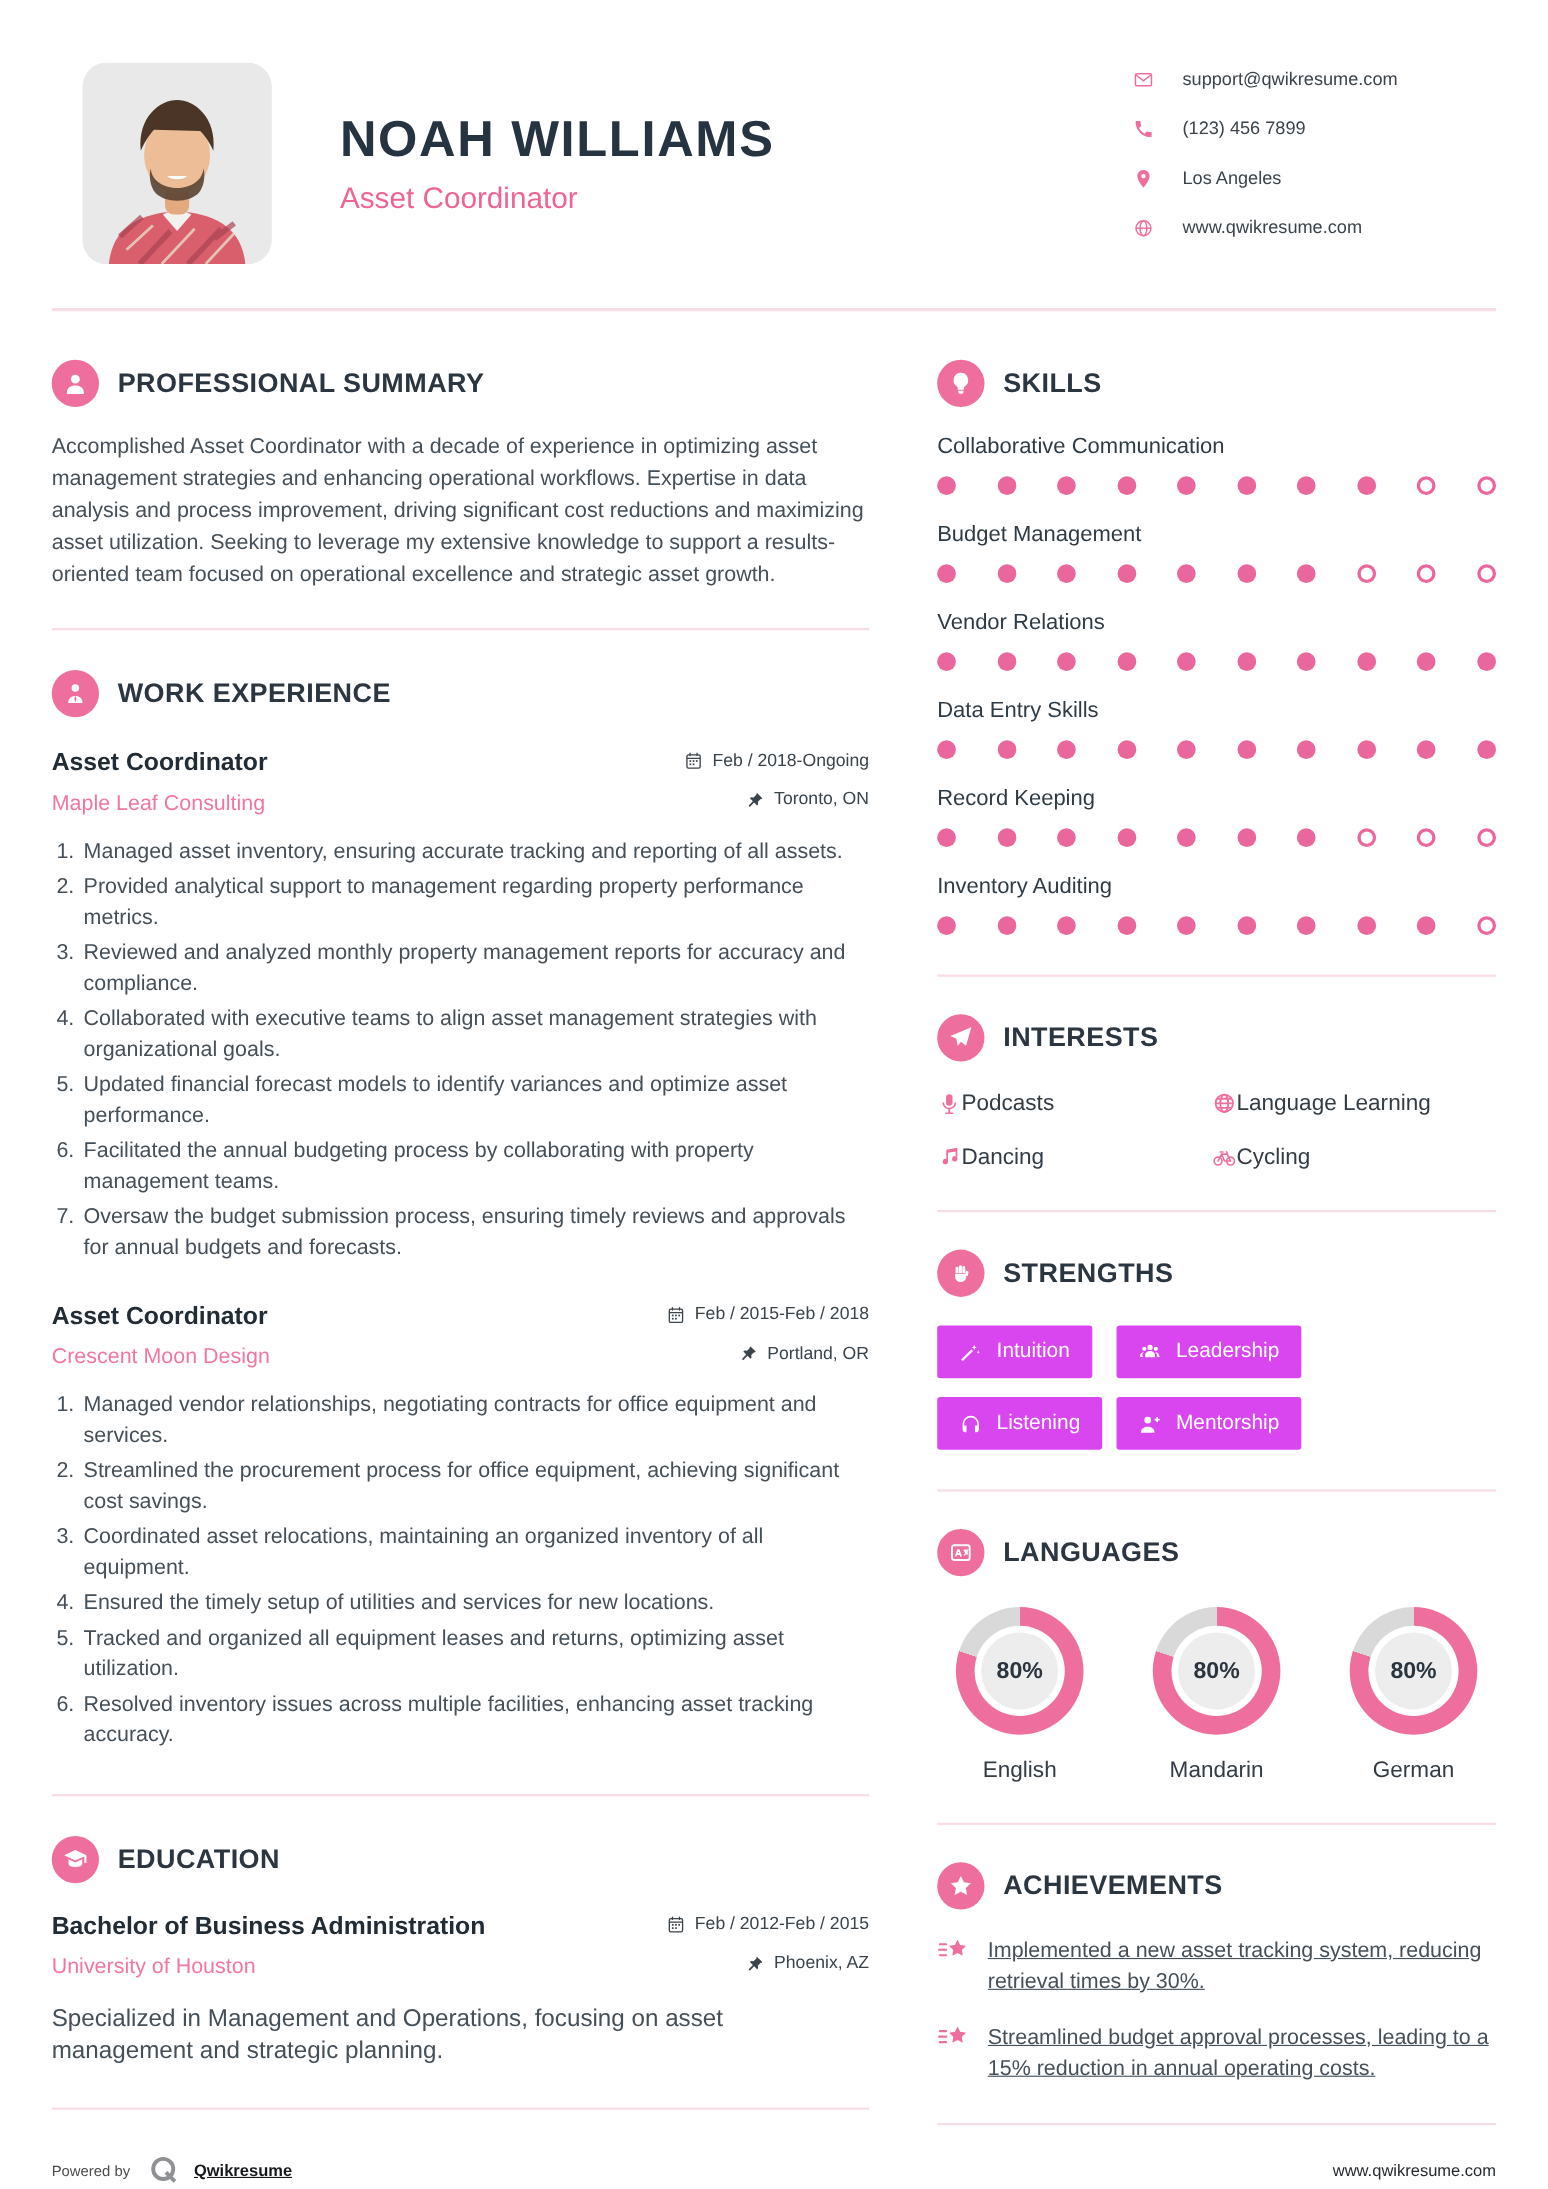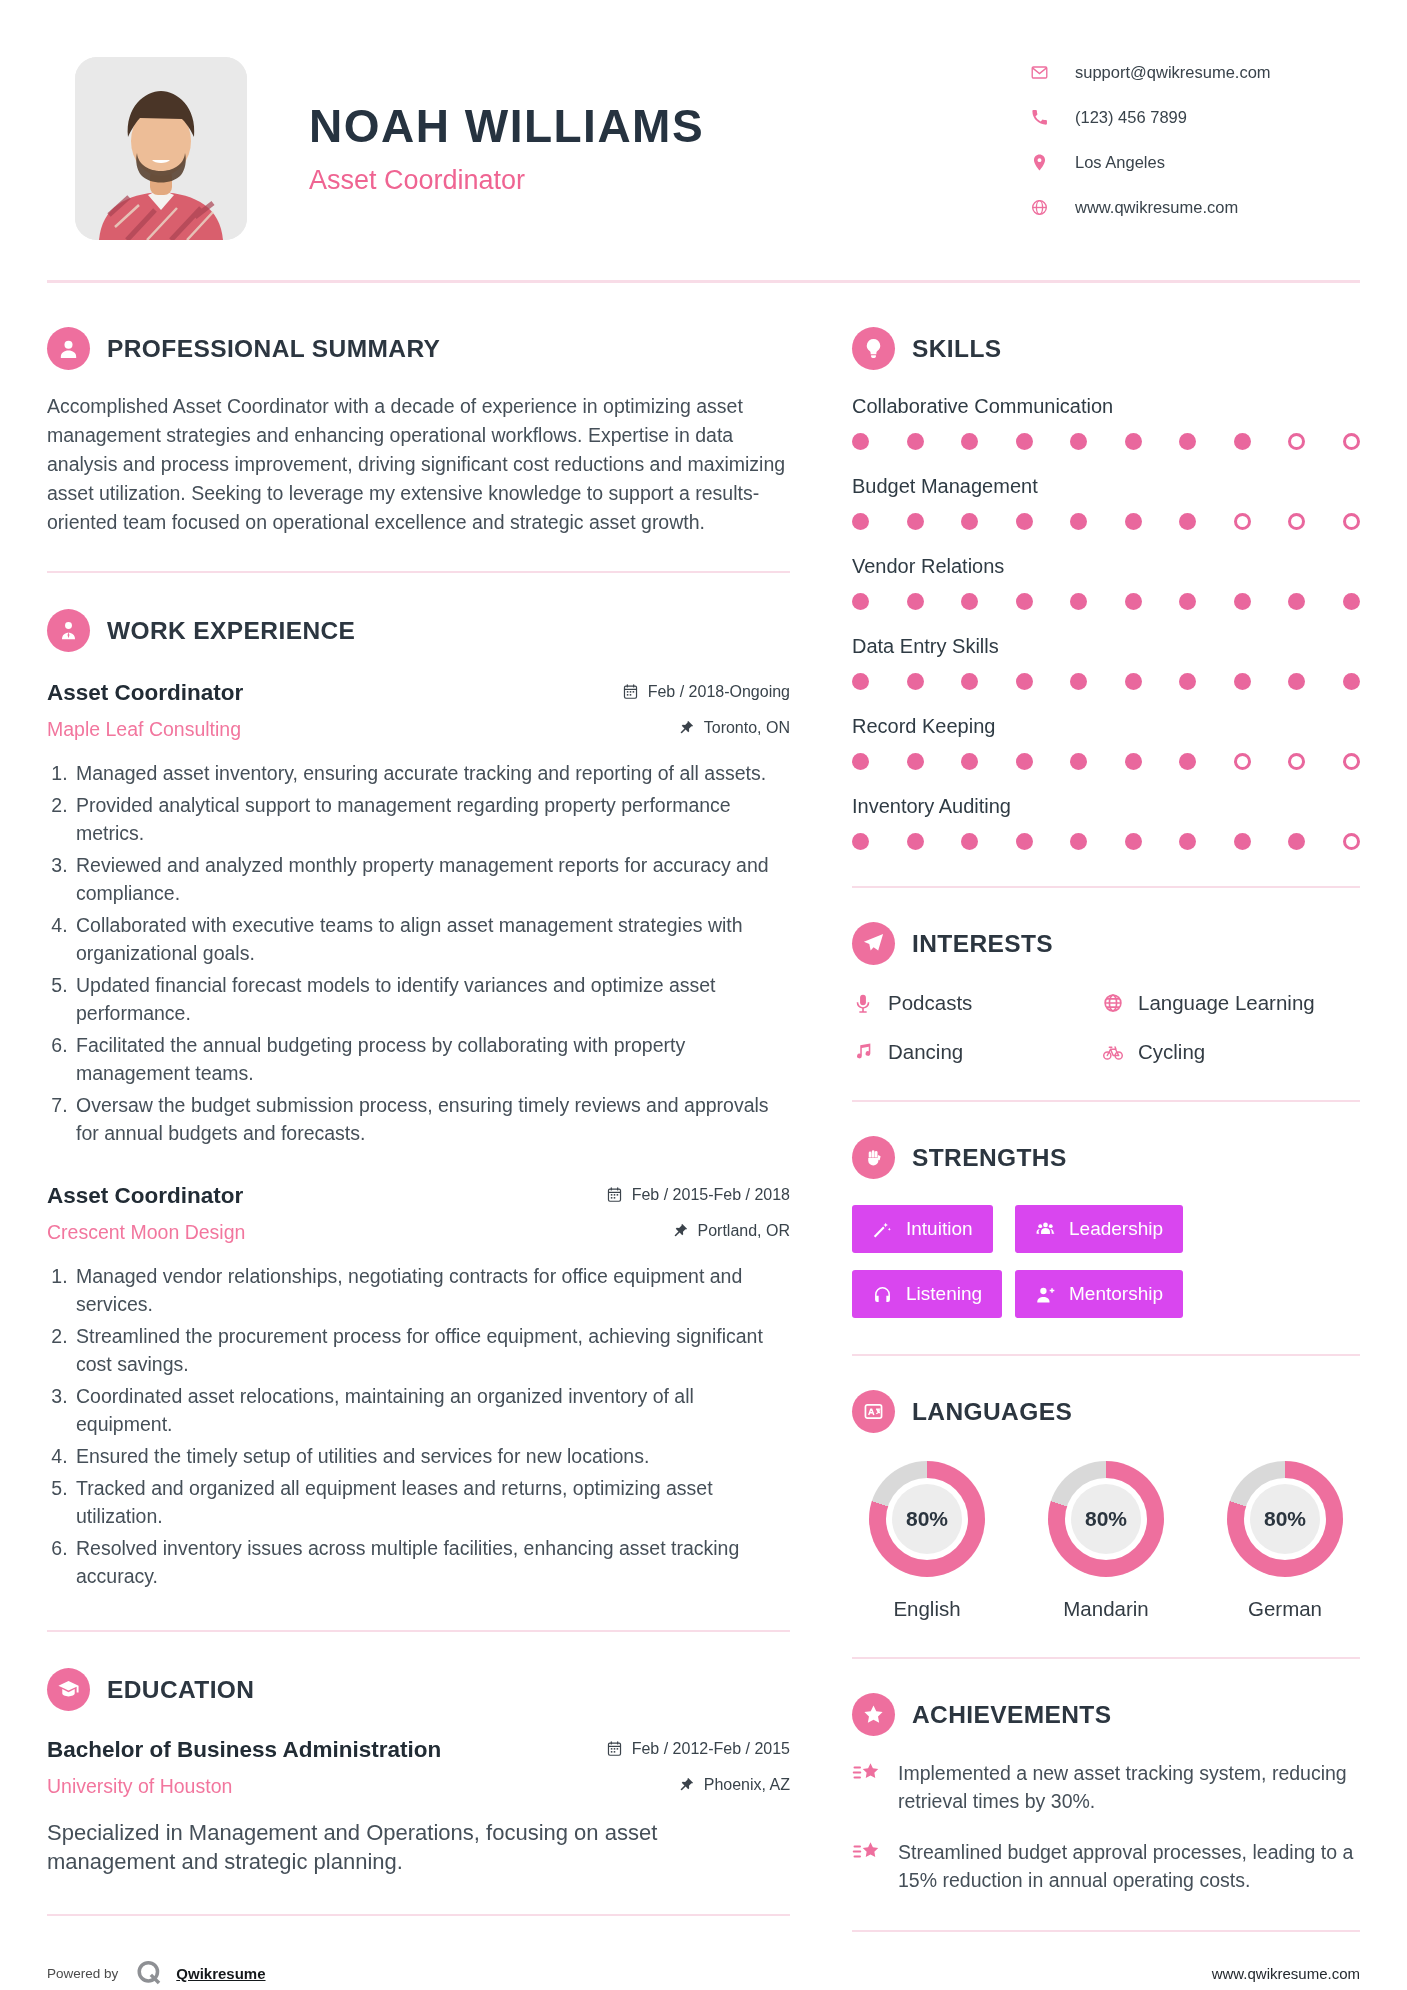--- a/index.html
+++ b/index.html
@@ -67,40 +67,40 @@
   
   .skills-head { margin-top:44px; }
   .skill { margin-top:25px; }
   .skill-label { font-size:20px; color:#2f3b44; }
   .dots { display:flex; justify-content:space-between; margin-top:15px; }
   .dot { width:17px; height:17px; border-radius:50%; background:#e9679d; }
   .dot.empty { background:#fff; border:3px solid #e9679d; }
   .div-r { margin-top:36px; }
   .sub-head { margin-top:34px; }
   .int-grid { display:grid; grid-template-columns:250px 1fr; row-gap:25px; margin-top:26px; }
-  .int-item { display:flex; align-items:center; gap:14px; font-size:20.5px; color:#333c44; }
+  .int-item { display:flex; align-items:center; font-size:20.5px; color:#333c44; }
   .int-item .icn { color:#ee6f9e; font-size:22px; }
   .badge-grid { display:grid; grid-template-columns:163px 1fr; row-gap:17px; margin-top:26px; }
   .badge {
     display:inline-flex; align-items:center; gap:13px;
     background:#d946ef; color:#fff; font-size:19px;
     padding:13px 20px; border-radius:3px; width:fit-content;
   }
   .badge .icn { font-size:21px; }
   .langs { display:flex; justify-content:space-between; margin-top:28px; }
   .lang { width:150px; text-align:center; }
   .donut { position:relative; width:116px; height:116px; border-radius:50%; margin:0 auto; }
   .hole { position:absolute; inset:17px; background:#fff; border-radius:50%; }
   .core {
     position:absolute; inset:23px; background:#ededed; border-radius:50%;
     display:flex; align-items:center; justify-content:center;
     font-size:21px; font-weight:bold; color:#2b353f;
   }
   .lang-label { margin-top:20px; font-size:20.5px; color:#333c44; }
-  .ach { display:flex; align-items:flex-start; gap:16px; margin-top:24px; }
+  .ach { display:flex; align-items:flex-start; gap:16px; margin-top:24px;text-decoration:underline; }
   .ach .icn { color:#ee6f9e; font-size:30px; flex:0 0 auto; margin-top:-2px; }
   .ach-text { font-size:19.5px; line-height:27.5px; color:#454f58; }
   
   .footer { margin-top:auto; display:flex; align-items:center; padding:26px 47px 42px; }
   .powered { font-size:13.5px; color:#4b4b4b; }
   .qlogo { color:#8e9094; font-size:30px; margin:0 12px 0 16px; display:inline-flex; }
   .qlogo svg { width:30px; height:30px; }
   .brand { font-size:15px; color:#15181b; text-decoration:underline; font-weight:bold; cursor:pointer; }
   .site { margin-left:auto; font-size:15px; color:#24292e; cursor:pointer; }
   

